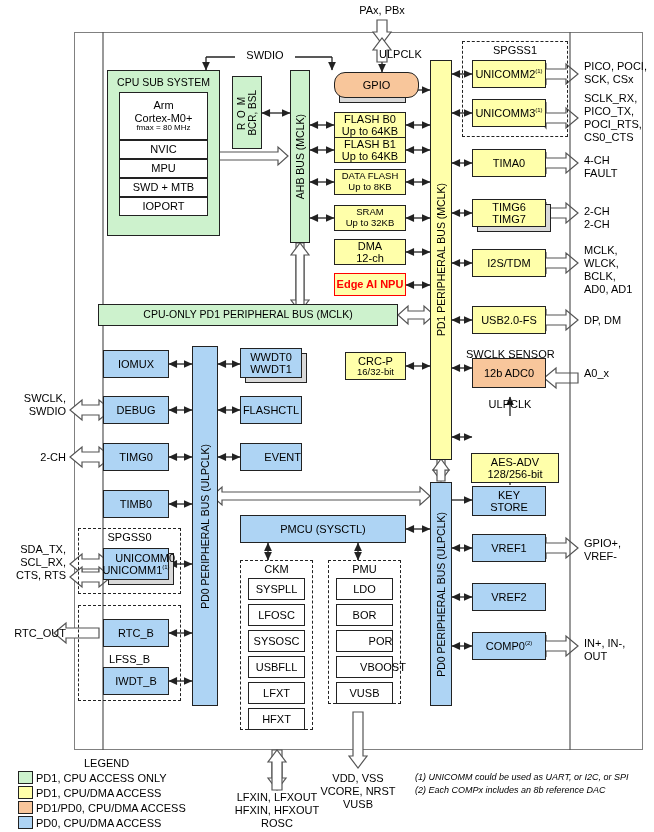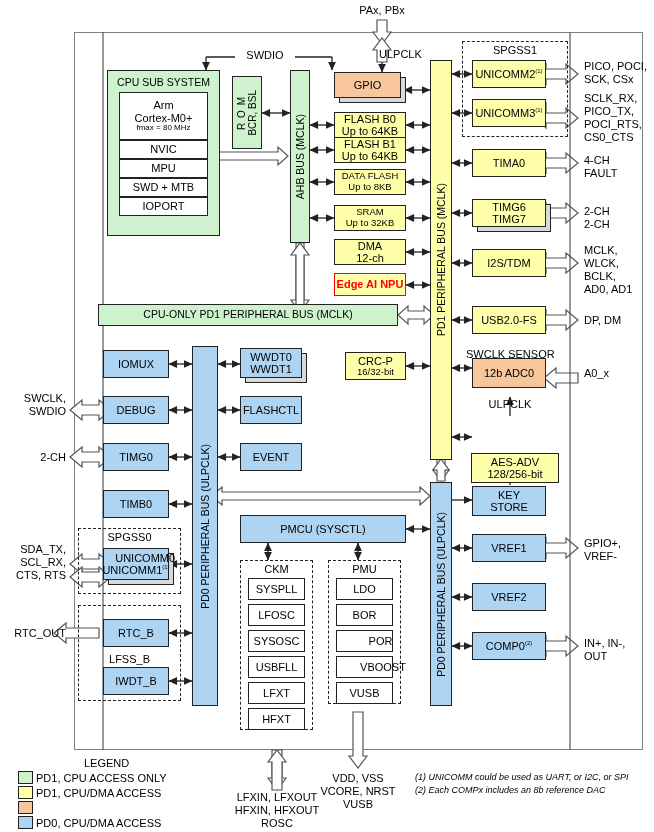--- a/index.html
+++ b/index.html
@@ -197,21 +197,21 @@
   <div class="blk g" style="left:232px;top:76px;width:30px;height:73px;flex-direction:row;">
     <div class="vert" style="font-size:10px;letter-spacing:1px;">R O M</div>
     <div class="vert" style="font-size:10px;">BCR, BSL</div>
   </div>
 
   <div class="vlab g" style="left:290px;top:70px;width:20px;height:173px;">
     <span class="vert" style="font-size:10.5px;">AHB BUS (MCLK)</span>
   </div>
 
   <div class="sh" style="left:339px;top:77px;width:67px;height:26px;"></div>
-  <div class="blk o" style="left:334px;top:72px;width:67px;height:26px;">
+  <div class="blk o" style="left:334px;top:72px;width:85px;height:26px;border-radius:11px;">
     <div>GPIO</div>
   </div>
 
   <div class="blk y" style="left:334px;top:112px;width:72px;height:26px;">
     <div>FLASH B0</div>
     <div>Up to 64KB</div>
   </div>
   <div class="blk y" style="left:334px;top:137px;width:72px;height:26px;">
     <div>FLASH B1</div>
     <div>Up to 64KB</div>
@@ -362,21 +362,21 @@
     </div>
 
   <div class="sh" style="left:245px;top:353px;width:62px;height:30px;"></div>
   <div class="blk b" style="left:240px;top:348px;width:62px;height:30px;">
     <div>WWDT0</div>
     <div>WWDT1</div>
   </div>
   <div class="blk b" style="left:240px;top:396px;width:62px;height:28px;">
     <div>FLASHCTL</div>
     </div>
-  <div class="blk b" style="left:240px;top:443px;width:62px;height:28px;">
+  <div class="blk b" style="left:240px;top:443px;width:62px;height:28px;align-items:flex-end;">
     <div>EVENT</div>
     </div>
 
   <div class="blk y" style="left:345px;top:352px;width:61px;height:28px;">
     <div>CRC-P</div>
     <div class="sm">16/32-bit</div>
   </div>
 
   <div class="blk b" style="left:240px;top:515px;width:166px;height:28px;">
     <div>PMCU (SYSCTL)</div>
@@ -428,19 +428,20 @@
   <div class="txt tc" style="left:300px;top:772px;width:116px;">VDD, VSS
 VCORE, NRST
 VUSB</div>
 
   <div class="txt tl" style="left:84px;top:757px;width:90px;font-size:11px;">LEGEND</div>
   <div class="lgsw" style="left:18px;top:771px;background:#cdf2cd;"></div>
   <div class="txt tl" style="left:36px;top:772px;width:200px;">PD1, CPU ACCESS ONLY</div>
   <div class="lgsw" style="left:18px;top:786px;background:#ffffaa;"></div>
   <div class="txt tl" style="left:36px;top:787px;width:200px;">PD1, CPU/DMA ACCESS</div>
   <div class="lgsw" style="left:18px;top:801px;background:#f8c69b;"></div>
+  <div class="txt tl" style="left:36px;top:802px;width:200px;">PD1/PD0, CPU/DMA ACCESS</div>
   <div class="lgsw" style="left:18px;top:816px;background:#aed4f4;"></div>
   <div class="txt tl" style="left:36px;top:817px;width:200px;">PD0, CPU/DMA ACCESS</div>
 
   <div class="txt tl note" style="left:415px;top:772px;width:245px;">(1) UNICOMM could be used as UART, or I2C, or SPI</div>
   <div class="txt tl note" style="left:415px;top:785px;width:245px;">(2) Each COMPx includes an 8b reference DAC</div>
 
 </div>
 
 </body></html>

